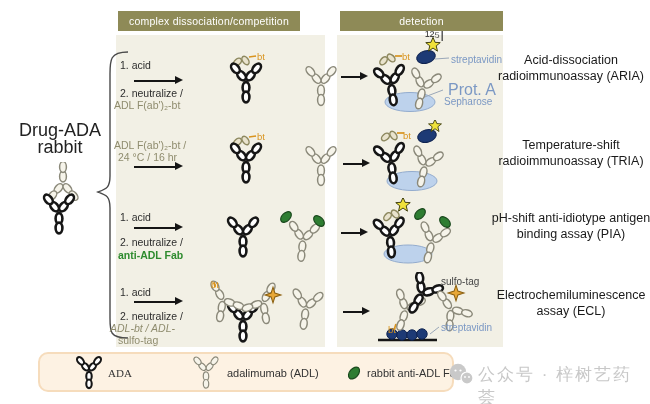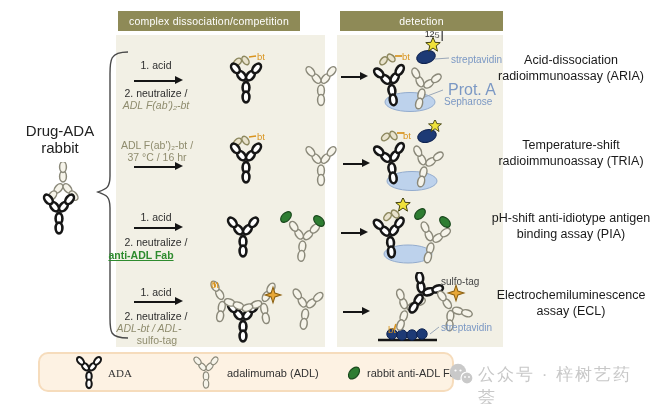--- a/index.html
+++ b/index.html
@@ -2,34 +2,34 @@
 <html><head>
 <meta charset="utf-8">
 <style>
   html,body{margin:0;padding:0;}
   body{width:650px;height:404px;position:relative;background:#ffffff;
        font-family:"Liberation Sans", sans-serif;overflow:hidden;}
   .abs{position:absolute;}
   .hdr{position:absolute;height:20px;background:#8e8a57;color:#ffffff;
        font-size:10.5px;line-height:20px;text-align:center;letter-spacing:.2px;}
   .panel{position:absolute;background:#f2f0e5;top:35px;height:312px;}
-  .step{position:absolute;font-size:10.5px;color:#2e2e2e;text-align:center;line-height:12px;}
+  .step{position:absolute;font-size:10.5px;color:#2e2e2e;line-height:12px;}
   .step.gray{color:#8f8c6e;}
   .step.green{color:#2e8b2e;font-weight:bold;}
   .arrow{position:absolute;background:#151515;height:1.7px;}
   .arrow::after{content:"";position:absolute;right:-7px;top:-3.7px;
        border-left:8px solid #151515;border-top:4.5px solid transparent;border-bottom:4.5px solid transparent;}
   .assay{position:absolute;left:490px;width:162px;text-align:center;
        font-size:12.5px;line-height:16px;color:#1a1a1a;}
   .tag{position:absolute;font-size:9.5px;line-height:10px;}
   .tag.bt{color:#d9941f;font-weight:normal;}
   .tag.blue{color:#7b98c4;text-align:right;}
   .tag.dark{color:#454545;}
   .srcLbl{position:absolute;left:14px;top:122px;width:92px;text-align:center;
-       font-size:15px;line-height:17px;color:#222;}
+       font-size:18px;line-height:17px;color:#222;}
   .legendBox{position:absolute;left:38px;top:352px;width:416px;height:40px;
        background:#fdf2e3;border:2px solid #f6dcbc;border-radius:10px;box-sizing:border-box;}
   .legLbl{position:absolute;font-size:11px;color:#333;}
   .wm{position:absolute;left:478px;top:363px;font-size:17px;color:#c8c8c8;letter-spacing:2px;}
   
   .ab-black{fill:#ffffff;stroke:#161616;stroke-width:2.6;}
   .ab-gray{fill:#f6f4ea;stroke:#8b897a;stroke-width:1.5;}
   .ab-tan{fill:#e9e3cd;stroke:#8d885f;stroke-width:1.5;}
   .grn{fill:#2e7d32;stroke:#1b4a1e;stroke-width:1.2;}
   .st-y{fill:#f0e23a;stroke:#3a3a0a;stroke-width:1;}
@@ -81,21 +81,21 @@
   <use href="#abY" class="ab-gray" transform="translate(33,21) rotate(180)"></use>
   <use href="#abY" class="ab-black" transform="translate(29,50)"></use>
 </svg>
 <svg class="abs" style="left:90px;top:48px;" width="45" height="298">
   <path d="M38,4 C20,4 20,12 20,26 L20,128 C20,140 16,141 8,144 C16,147 20,148 20,160 L20,270 C20,284 20,290 38,290" fill="none" stroke="#4a4a4a" stroke-width="1.4"></path>
 </svg>
 
 <div class="step" style="left:120px;top:59px;width:72px;">1. acid</div>
 <div class="arrow" style="left:134px;top:80px;width:42px;"></div>
 <div class="step" style="left:120px;top:87px;width:72px;">2. neutralize /</div>
-<div class="step gray" style="left:114px;top:99px;width:84px;font-style:italic;">ADL F(ab')₂-bt</div>
+<div class="step gray" style="left:114px;top:99px;width:84px;">ADL F(ab')₂-bt</div>
 <svg class="abs" style="left:228px;top:45px;" width="110" height="78">
   <use href="#frag" class="ab-tan" transform="translate(14,17)"></use>
   <line x1="21" y1="12" x2="28" y2="11" class="lnO"></line>
   <use href="#abY" class="ab-black" transform="translate(18,36)"></use>
   <use href="#abY" class="ab-gray" transform="translate(93,39)"></use>
 </svg>
 <span class="tag bt" style="left:257px;top:52px;">bt</span>
 
 <div class="arrow" style="left:341px;top:76px;width:20px;"></div>
 <svg class="abs" style="left:372px;top:32px;" width="130" height="84">
@@ -110,21 +110,21 @@
   <use href="#star5" class="st-y" transform="translate(61,13) scale(0.95)"></use>
 </svg>
 <span class="tag dark" style="left:425px;top:31px;font-size:14px;">¹²⁵I</span>
 <span class="tag bt" style="left:402px;top:52px;">bt</span>
 <span class="tag blue" style="left:451px;top:55px;font-size:10px;">streptavidin</span>
 <span class="tag blue" style="left:448px;top:85px;font-size:16px;">Prot. A</span>
 <span class="tag blue" style="left:444px;top:97px;font-size:10px;">Sepharose</span>
 <div class="assay" style="top:52px;">Acid-dissociation radioimmunoassay (ARIA)</div>
 
 <div class="step gray" style="left:114px;top:139px;width:86px;">ADL F(ab')₂-bt /</div>
-<div class="step gray" style="left:118px;top:151px;width:78px;">37 °C / 16 hr</div>
+<div class="step gray" style="left:118px;top:151px;width:78px;">24 °C / 16 hr</div>
 <div class="arrow" style="left:134px;top:166px;width:42px;"></div>
 <svg class="abs" style="left:228px;top:125px;" width="110" height="78">
   <use href="#frag" class="ab-tan" transform="translate(14,17)"></use>
   <line x1="21" y1="12" x2="28" y2="11" class="lnO"></line>
   <use href="#abY" class="ab-black" transform="translate(18,36)"></use>
   <use href="#abY" class="ab-gray" transform="translate(93,39)"></use>
 </svg>
 <span class="tag bt" style="left:257px;top:132px;">bt</span>
 
 <div class="arrow" style="left:343px;top:163px;width:20px;"></div>
@@ -136,21 +136,21 @@
   <line x1="25" y1="13" x2="32" y2="13" class="lnO"></line>
   <ellipse class="navy" cx="55" cy="16" rx="9.5" ry="6.2" transform="rotate(-15 55 16)"></ellipse>
   <use href="#star5" class="st-y" transform="translate(63,6) scale(0.85)"></use>
 </svg>
 <span class="tag bt" style="left:403px;top:131px;">bt</span>
 <div class="assay" style="top:137px;">Temperature-shift radioimmunoassay (TRIA)</div>
 
 <div class="step" style="left:120px;top:211px;width:72px;">1. acid</div>
 <div class="arrow" style="left:134px;top:227px;width:42px;"></div>
 <div class="step" style="left:120px;top:236px;width:72px;">2. neutralize /</div>
-<div class="step green" style="left:102px;top:249px;width:78px;text-decoration:underline;">anti-ADL Fab</div>
+<div class="step green" style="left:118px;top:249px;width:78px;">anti-ADL Fab</div>
 <svg class="abs" style="left:222px;top:202px;" width="115" height="72">
   <use href="#abY" class="ab-black" transform="translate(21,33)"></use>
   <use href="#abY" class="ab-gray" transform="translate(81,38) rotate(6)"></use>
   <ellipse class="grn" cx="64" cy="15" rx="4" ry="6.4" transform="rotate(45 64 15)"></ellipse>
   <ellipse class="grn" cx="97" cy="19" rx="4" ry="6.4" transform="rotate(-45 97 19)"></ellipse>
 </svg>
 
 <div class="arrow" style="left:341px;top:232px;width:20px;"></div>
 <svg class="abs" style="left:372px;top:198px;" width="130" height="70">
   <ellipse class="plat" cx="36" cy="56" rx="24" ry="9"></ellipse>

